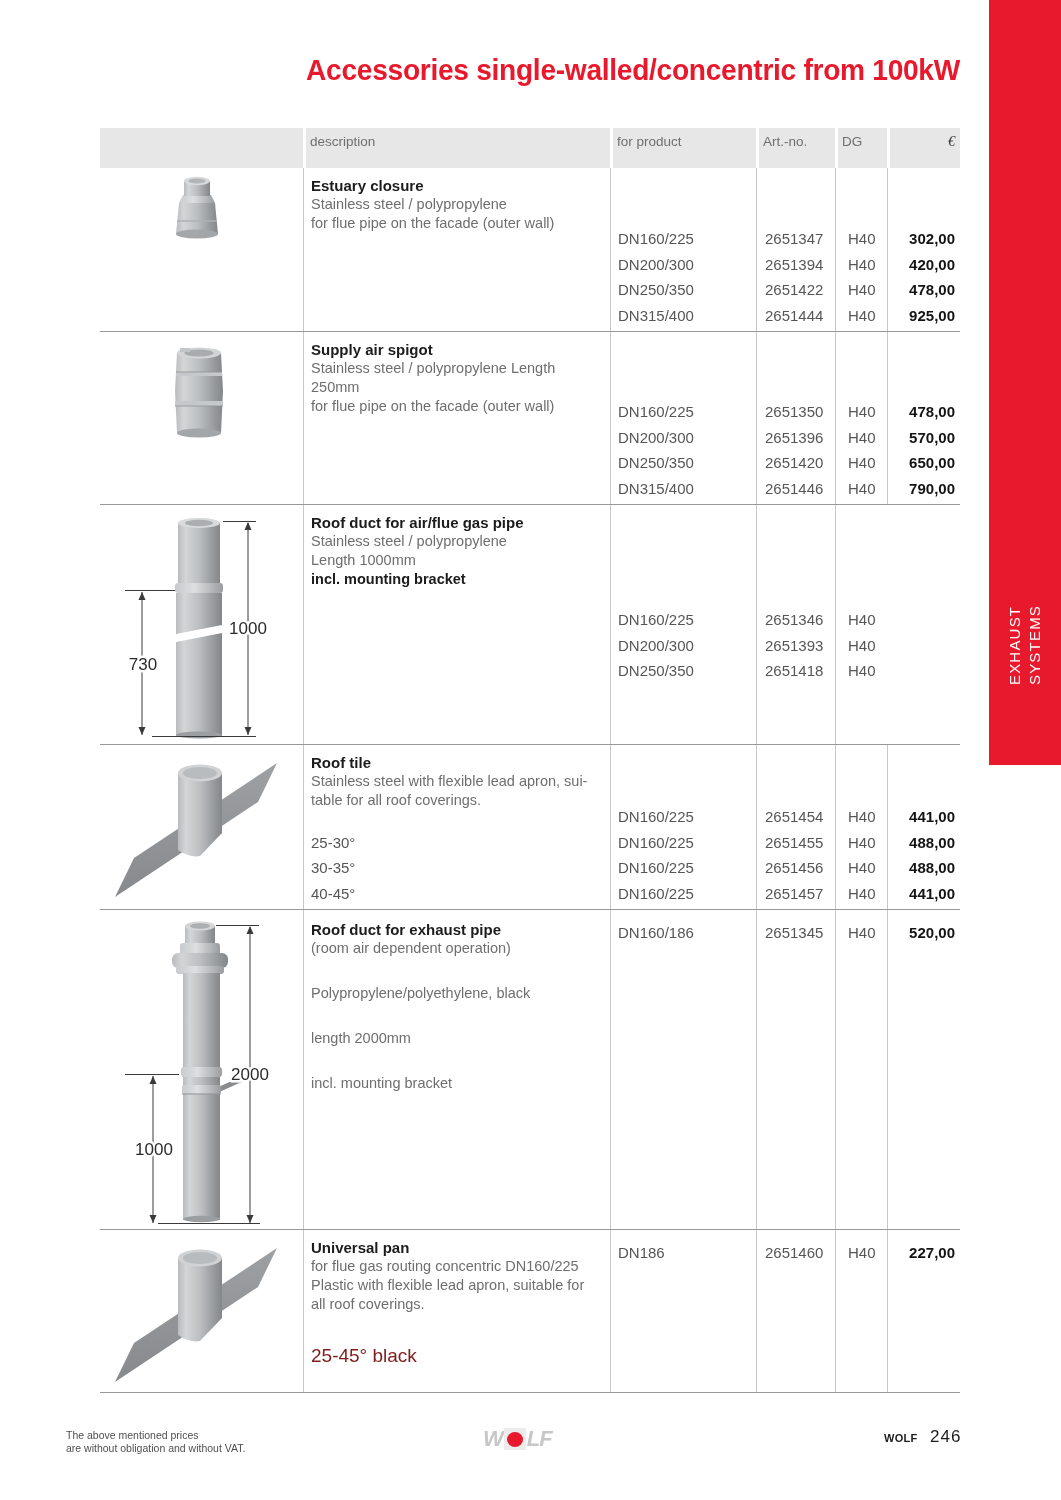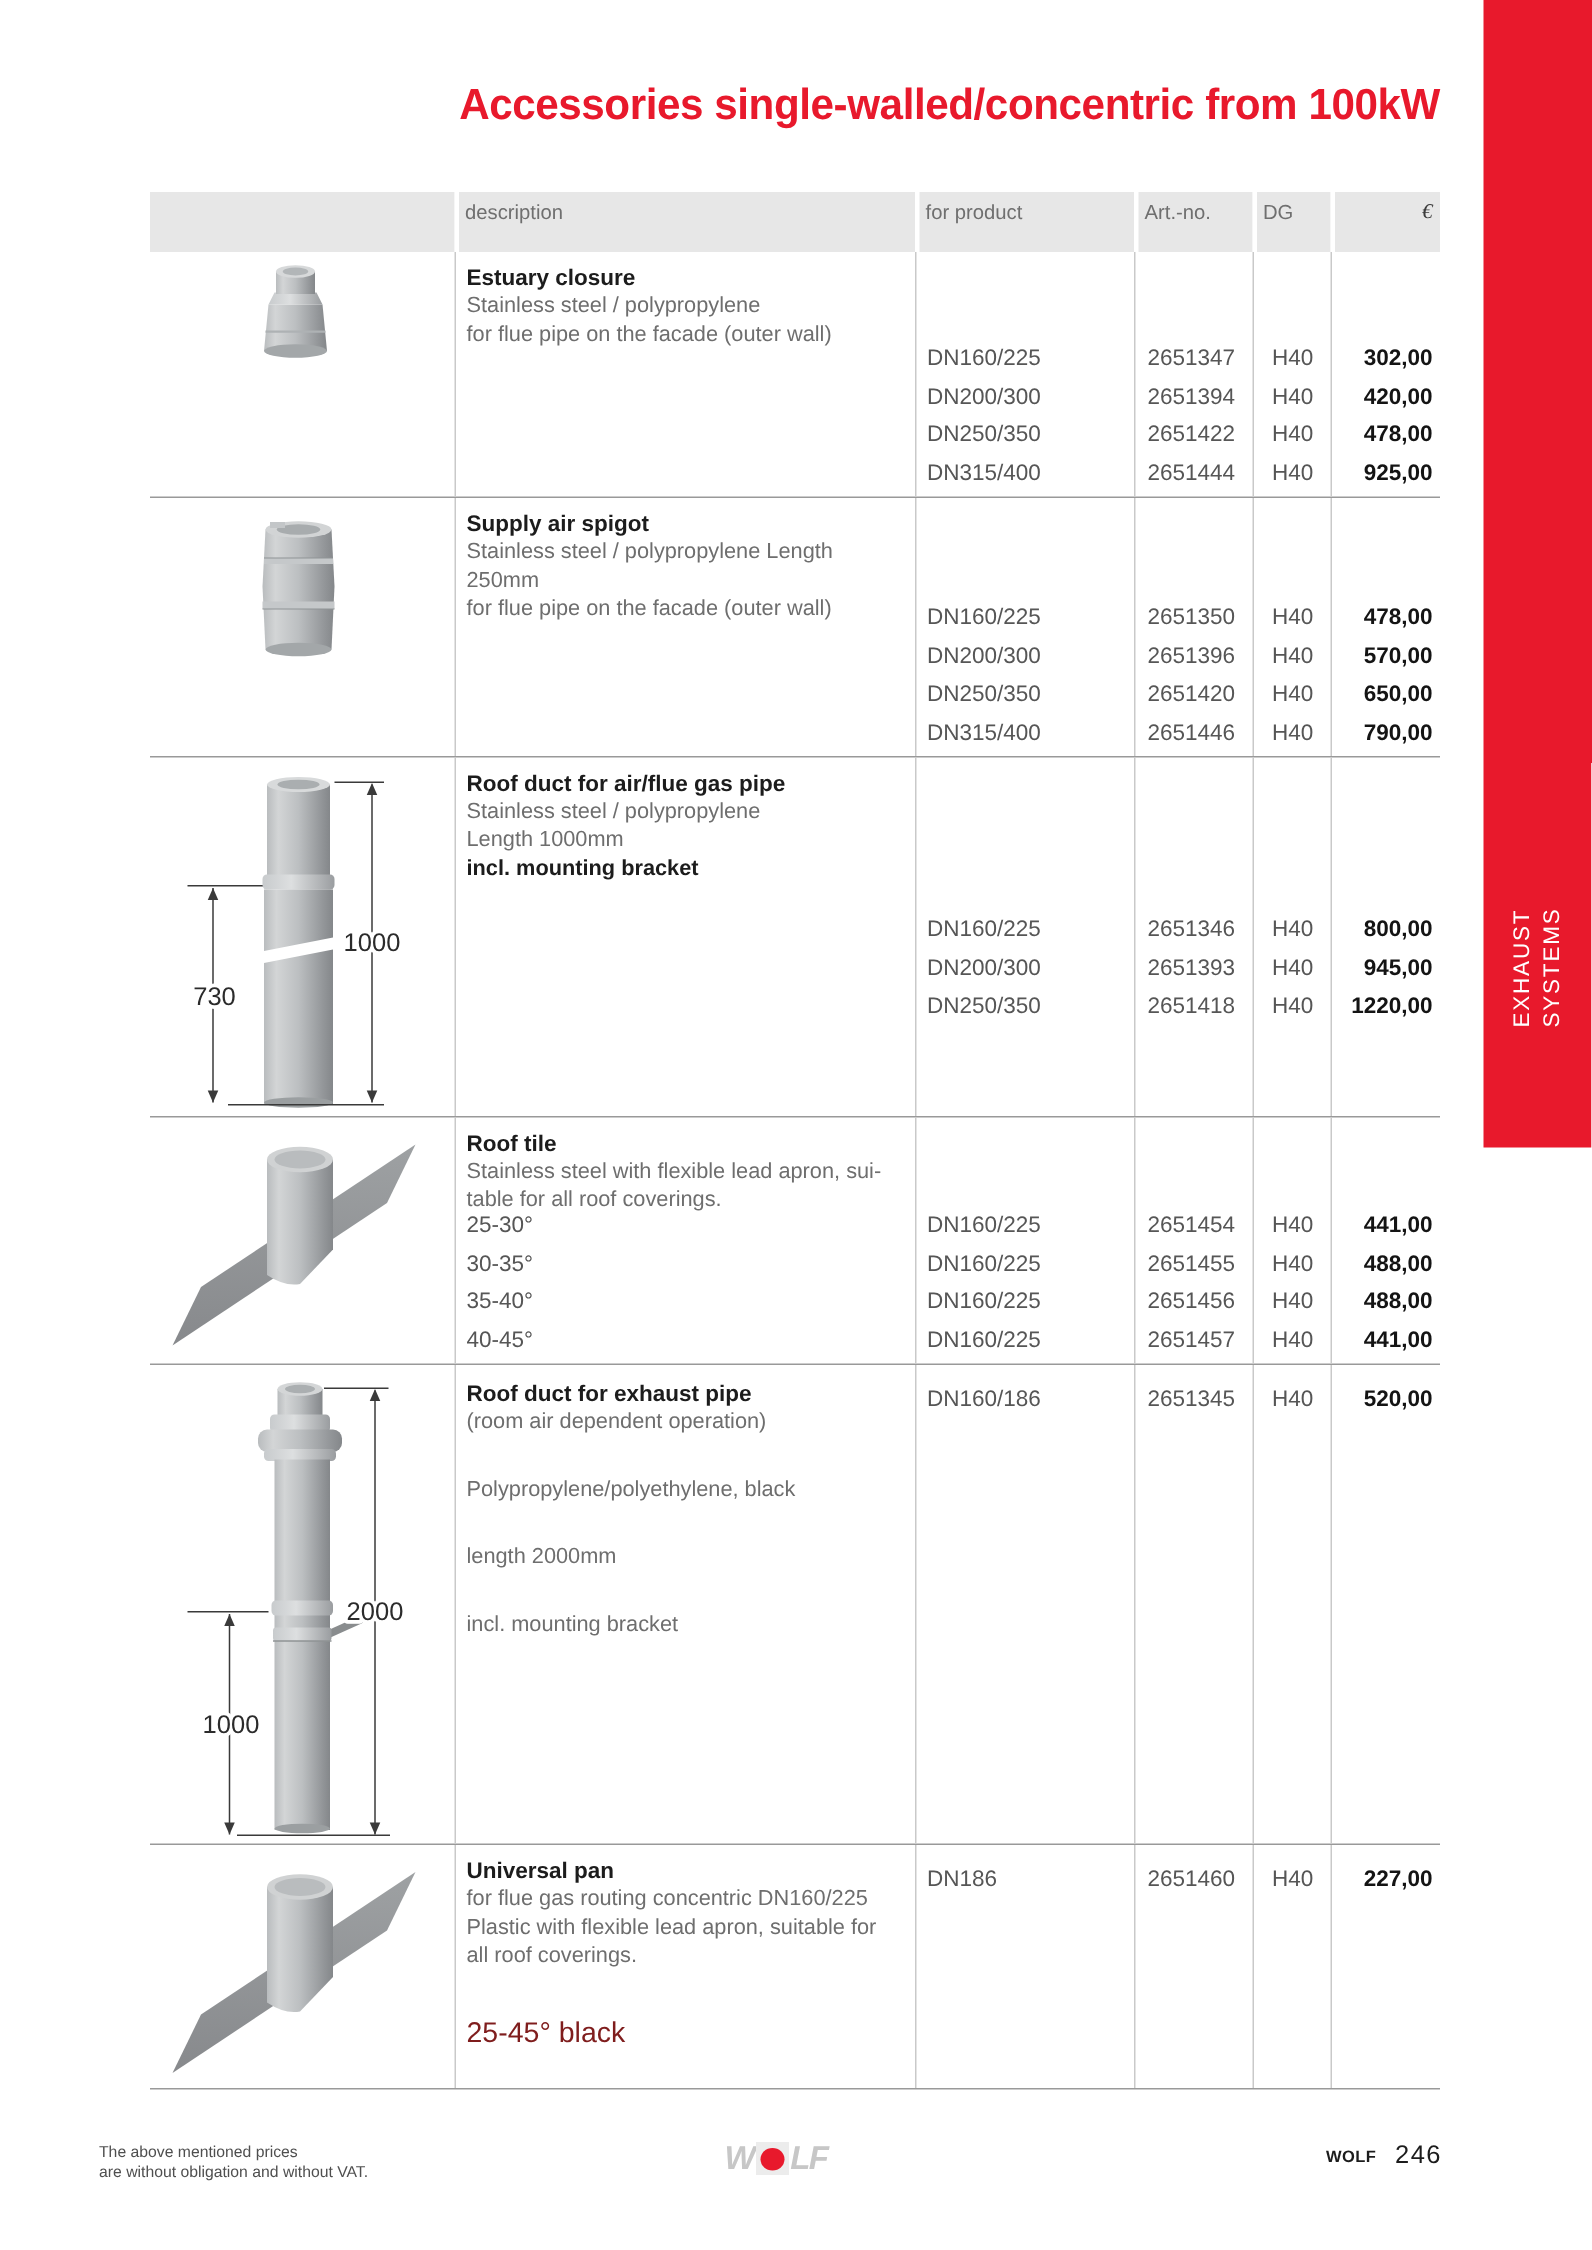--- a/index.html
+++ b/index.html
@@ -261,46 +261,38 @@
         <div>2651418</div>
       </div>
         </div>
       <div class="c col-dg">
           <div class="stack" style="justify-content:flex-start; padding-top:102px;">
         <div>H40</div>
         <div>H40</div>
         <div>H40</div>
       </div>
         </div>
-      <div class="c col-price">
-          <div class="stack" style="justify-content:flex-start; padding-top:102px;">
-        <div>800,00</div>
-        <div>945,00</div>
-        <div>1220,00</div>
-      </div>
-        </div>
     </div>
 
     <div class="row bottom r4">
       <div class="c first">
         <svg class="fig" style="left:10px; top:8px;" width="185" height="152" viewBox="0 0 185 152">
           <polygon points="24,105 167,10 148,49 5,144" fill="url(#gPlate)"></polygon>
           <path d="M68,20 L68,97 Q80,105 90,103 L112,80 L112,20 Z" fill="url(#gPipe)"></path>
           <ellipse cx="90" cy="20" rx="22" ry="8.5" fill="#d0d2d3"></ellipse>
           <ellipse cx="90" cy="20" rx="17" ry="6" fill="#b9bcbe"></ellipse>
         </svg>
       </div>
       <div class="c desc">
         <div class="t">Roof tile</div>
         <div class="l">Stainless steel with flexible lead apron, sui-</div>
         <div class="l">table for all roof coverings.</div>
         <div class="angles">
           <div>25-30°</div>
           <div>30-35°</div>
-          <div>35-40°</div>
           <div>40-45°</div>
         </div>
       </div>
       <div class="c col-prod">
           <div class="stack">
         <div>DN160/225</div>
         <div>DN160/225</div>
         <div>DN160/225</div>
         <div>DN160/225</div>
       </div>

